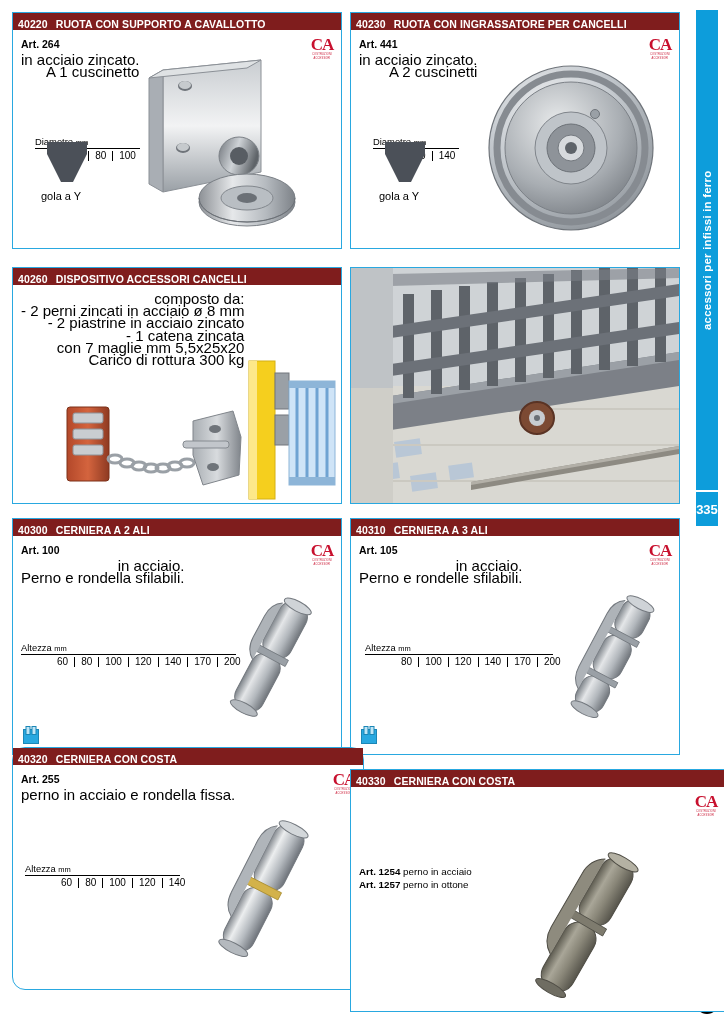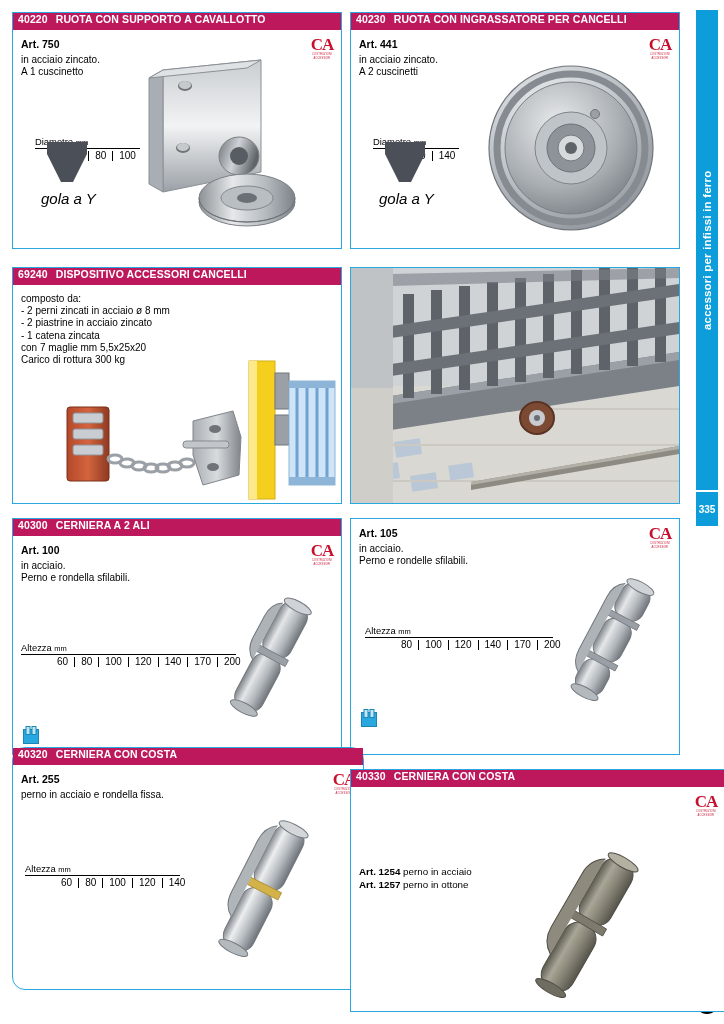--- a/index.html
+++ b/index.html
@@ -51,21 +51,21 @@
     transform: rotate(180deg);
   }
   .rail-page {
     position: absolute;
     right: 6px;
     top: 492px;
     width: 22px;
     height: 34px;
     background: #0d9ddb;
     color: #fff;
-    font-size: 10px;
+    font-size: 13px;
     font-weight: bold;
     display: flex;
     align-items: center;
     justify-content: center;
   }
   .rail-logo {
     position: absolute;
     right: 4px;
     bottom: 8px;
     width: 26px;
@@ -76,24 +76,24 @@
   }
 
   
   .card {
     position: absolute;
     border: 1px solid #29a8e0;
     background: #fff;
   }
   .card-head {
     height: 17px;
-    background: #be185d;
+    background: #7f1d1d;
     color: #ffffff;
     display: flex;
-    align-items: flex-start;
+    align-items: flex-end;
     font-size: 10.5px;
     font-weight: bold;
     padding-left: 5px;
     letter-spacing: .1px;
   }
   .card-head .code {
     color: #ffffff;
     font-weight: bold;
     margin-right: 8px;
   }
@@ -103,24 +103,25 @@
   .art {
     position: absolute;
     left: 8px; top: 8px;
     font-size: 10.5px;
     font-weight: bold;
     color: #000;
   }
   .desc {
     position: absolute;
     left: 8px;
-    font-size: 10px;
+    font-size: 15px;
     line-height: 12.2px;
     color: #000;
     white-space: pre-line;
+    text-align: right;
   }
 
   
   .ca-logo {
     position: absolute;
     width: 26px; height: 26px;
     text-align: center;
   }
   .ca-logo .mark {
     font-family: "Liberation Serif", serif;
@@ -155,22 +156,21 @@
   }
   .sizes .vals span {
     padding: 0 6px;
     border-right: 1px solid #000;
     line-height: 10px;
   }
   .sizes .vals span:last-child { border-right: none; }
 
   .gola-label {
     position: absolute;
-    font-size: 15px;
-    font-style: italic;
+    font-size: 11px;
   }
 
   
   .pkg-icon {
     position: absolute;
     width: 16px; height: 18px;
   }
 
   
   .art-area { position: absolute; }
@@ -194,21 +194,21 @@
       </svg>
     </div>
   </div>
 
   <div class="card" style="left:12px; top:12px; width:330px; height:237px;">
     <div class="card-head">
       <span class="code">40220</span>
       <span class="name">RUOTA CON SUPPORTO A CAVALLOTTO</span>
     </div>
     <div class="card-body">
-      <div class="art">Art. 750</div>
+      <div class="art">Art. 264</div>
       <div class="desc" style="top:24px;">in acciaio zincato.
 A 1 cuscinetto</div>
 
       <div class="ca-logo" style="right:6px; top:6px;">
         <div class="mark">CA</div>
         <div class="sub">COSTRUZIONI ACCESSORI</div>
       </div>
 
       <div class="sizes" style="left:22px; top:64px; width:105px;">
         <div class="title">
@@ -330,21 +330,21 @@
           <ellipse cx="100" cy="92" rx="13" ry="13" fill="#d7dadd" stroke="#73787e" stroke-width="1"></ellipse>
           <ellipse cx="100" cy="92" rx="6" ry="6" fill="#5e6369"></ellipse>
           <circle cx="124" cy="58" r="4.5" fill="#9aa0a6" stroke="#6f747a" stroke-width="1"></circle>
         </svg>
       </div>
     </div>
   </div>
 
   <div class="card" style="left:12px; top:267px; width:330px; height:237px;">
     <div class="card-head">
-      <span class="code">69240</span>
+      <span class="code">40260</span>
       <span class="name">DISPOSITIVO ACCESSORI CANCELLI</span>
     </div>
     <div class="card-body">
       <div class="desc" style="top:8px;">composto da:
 - 2 perni zincati in acciaio ø 8 mm
 - 2 piastrine in acciaio zincato
 - 1 catena zincata
    con 7 maglie mm 5,5x25x20
 Carico di rottura 300 kg</div>
 
@@ -516,20 +516,24 @@
             <path d="M46 10 q-10 6 -10 20 l0 24 q0 14 10 20" fill="#aeb3b8" stroke="#73787e" stroke-width="1"></path>
             <ellipse cx="61" cy="6" rx="15" ry="5" fill="#cfd3d7" stroke="#73787e"></ellipse>
             <ellipse cx="61" cy="121" rx="15" ry="5" fill="#b4b9be" stroke="#73787e"></ellipse>
           </g>
         </svg>
       </div>
     </div>
   </div>
 
   <div class="card" style="left:350px; top:518px; width:330px; height:237px;">
+    <div class="card-head">
+      <span class="code">40310</span>
+      <span class="name">CERNIERA A 3 ALI</span>
+    </div>
     <div class="card-body">
       <div class="art">Art. 105</div>
       <div class="desc" style="top:24px;">in acciaio.
 Perno e rondelle sfilabili.</div>
 
       <div class="ca-logo" style="right:6px; top:6px;">
         <div class="mark">CA</div>
         <div class="sub">COSTRUZIONI ACCESSORI</div>
       </div>
 

